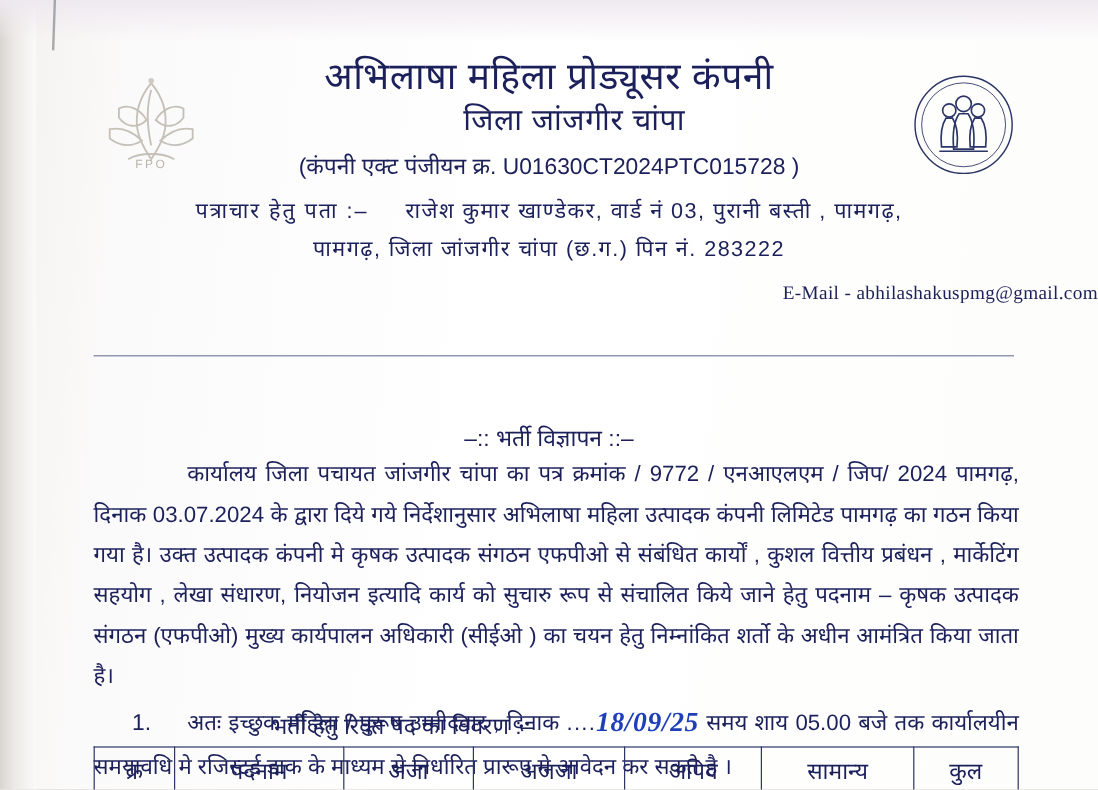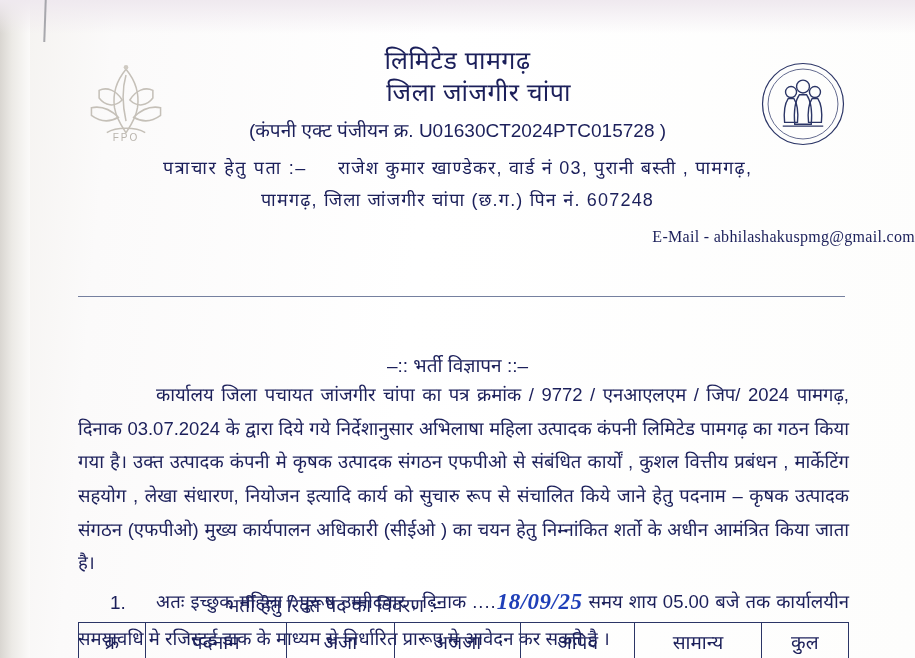--- a/index.html
+++ b/index.html
@@ -254,31 +254,31 @@
         <circle cx="50" cy="31" r="7"></circle>
         <path d="M60 44 C56 50 55 60 56 70 L70 70 C71 60 70 50 66 44 Z"></path>
         <circle cx="63" cy="37" r="6"></circle>
         <path d="M28 74 L72 74"></path>
       </g>
     </svg>
   </div>
 
   <div class="header">
     <div class="org-title">
-      <div class="l2">लिमिटेड पामगढ़</div>
+      <div class="l1">अभिलाषा महिला प्रोड्यूसर कंपनी</div>
       <div class="l3">जिला जांजगीर चांपा</div>
     </div>
     <div class="reg-line">(कंपनी एक्ट पंजीयन क्र.  U01630CT2024PTC015728 )</div>
     <div class="addr">
       <div>
         <span class="lbl">पत्राचार हेतु पता :–</span>
         &nbsp;&nbsp;&nbsp;
         <span>राजेश कुमार खाण्डेकर, वार्ड नं 03, पुरानी बस्ती , पामगढ़,</span>
       </div>
-      <div>पामगढ़, जिला जांजगीर चांपा (छ.ग.) पिन नं. 607248</div>
+      <div>पामगढ़, जिला जांजगीर चांपा (छ.ग.) पिन नं. 283222</div>
     </div>
     <div class="email">
       <span>E-Mail -</span>
       <span>abhilashakuspmg@gmail.com</span>
     </div>
   </div>
 
   <div class="hr"></div>
 
 

